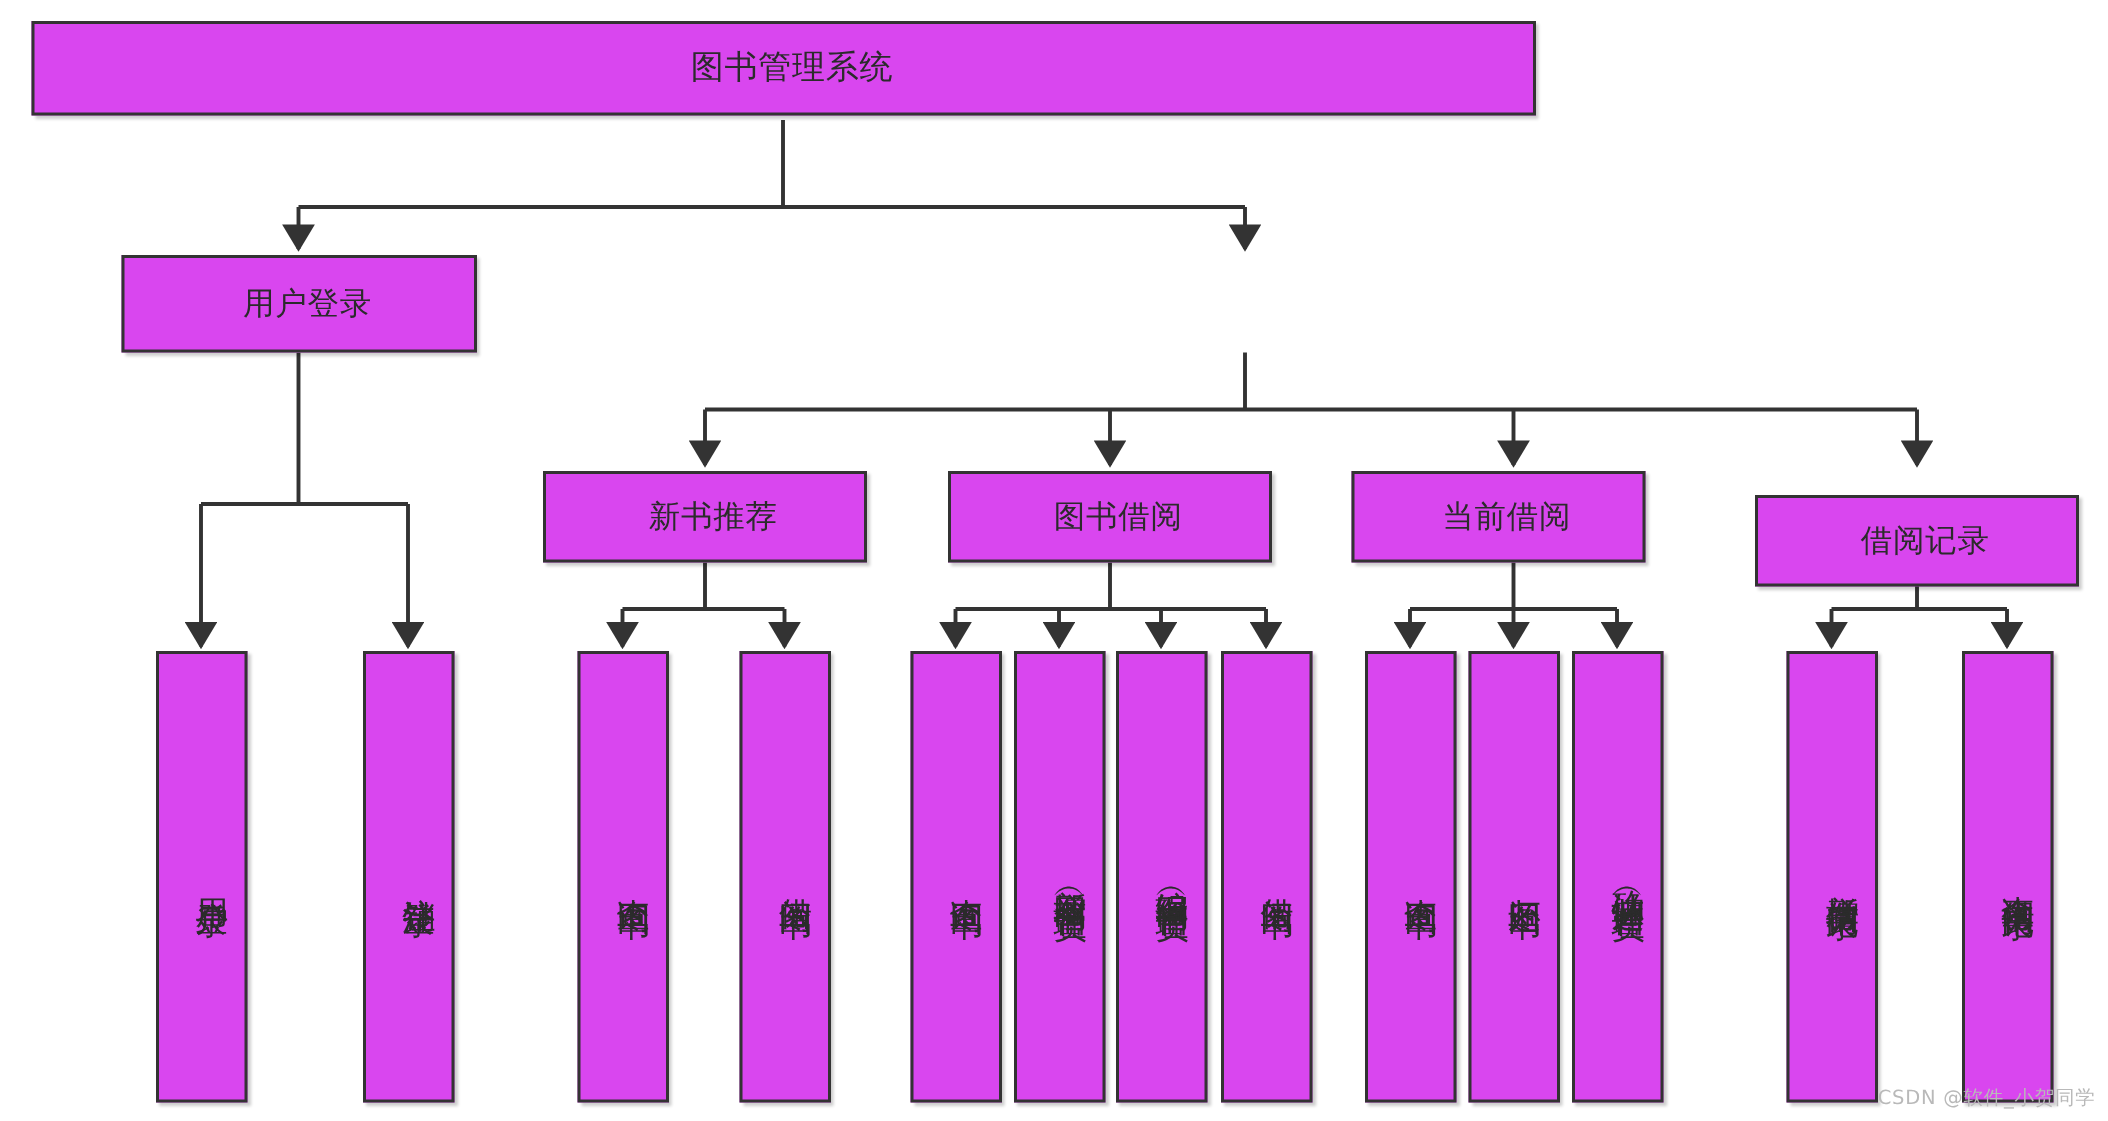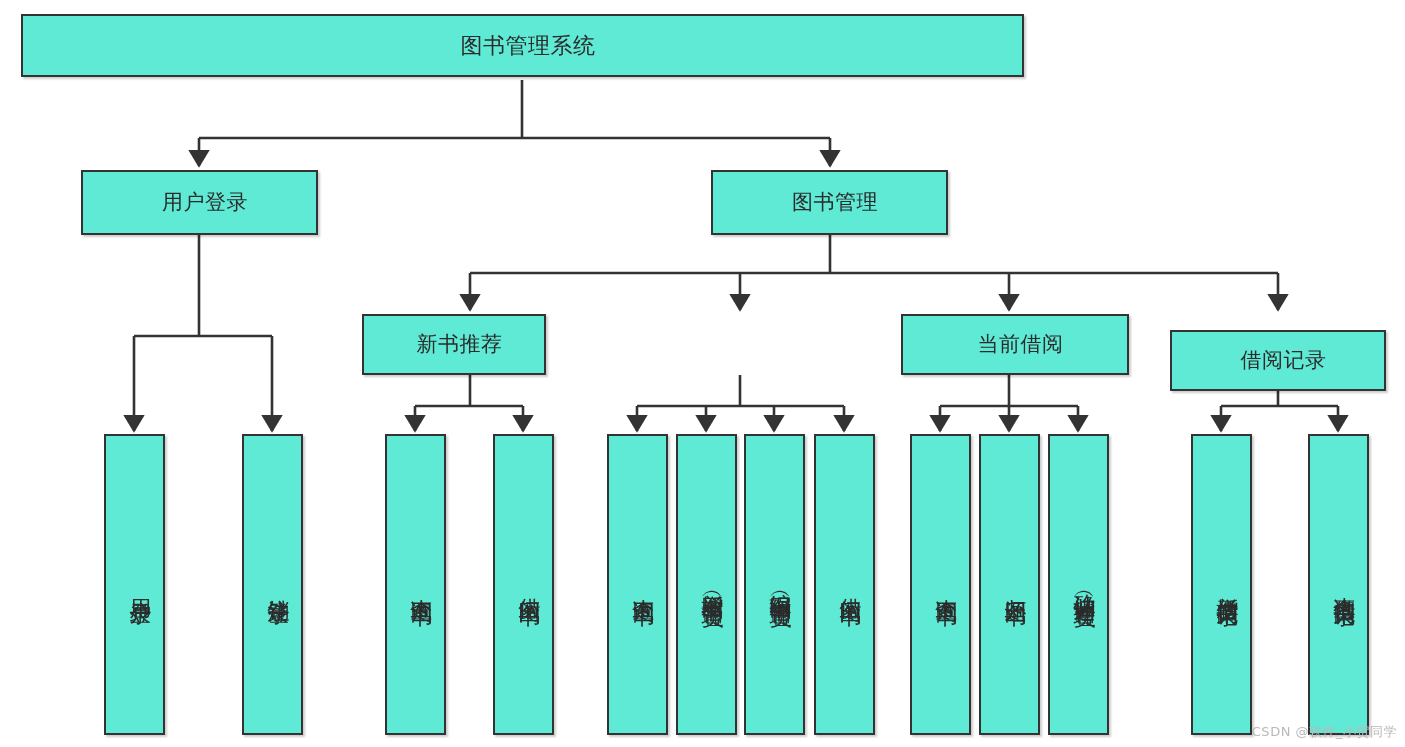--- a/index.html
+++ b/index.html
@@ -24,21 +24,21 @@
     left: 0;
     top: 0;
     width: 1405px;
     height: 747px;
     pointer-events: none;
   }
   
   .node {
     position: absolute;
     box-sizing: border-box;
-    background: #5eead4;
+    background: #d946ef;
     border: 2px solid #333333;
     box-shadow: 2px 2px 2px rgba(0,0,0,0.20);
     display: flex;
     align-items: center;
     justify-content: center;
     color: #2b2b2b;
     padding-left: 11px;
   }
   .node .label {
     display: block;
@@ -134,28 +134,28 @@
     </g>
   </svg>
 
   <div class="node horiz root" style="left:21px; top:14px; width:1003px; height:63px;">
     <span class="label">图书管理系统</span>
   </div>
 
   <div class="node horiz" style="left:81px; top:170px; width:237px; height:65px;">
     <span class="label">用户登录</span>
   </div>
-  <div class="node horiz" style="left:711px; top:170px; width:237px; height:65px;">
-    <span class="label">图书管理</span>
-  </div>
-
-  <div class="node horiz" style="left:362px; top:314px; width:184px; height:61px;">
+
+  <div class="node horiz" style="left:362px; top:314px; width:216px; height:61px;">
     <span class="label">新书推荐</span>
   </div>
-  <div class="node horiz" style="left:901px; top:314px; width:228px; height:61px;">
+  <div class="node horiz" style="left:632px; top:314px; width:216px; height:61px;">
+    <span class="label">图书借阅</span>
+  </div>
+  <div class="node horiz" style="left:901px; top:314px; width:196px; height:61px;">
     <span class="label">当前借阅</span>
   </div>
   <div class="node horiz" style="left:1170px; top:314px; width:216px; height:61px;margin-top:16px;">
     <span class="label">借阅记录</span>
   </div>
 
   <div class="node vert" style="left:104px; top:434px; width:61px; height:301px;">
     <span class="label">用户登录</span>
   </div>
   <div class="node vert" style="left:242px; top:434px; width:61px; height:301px;">

